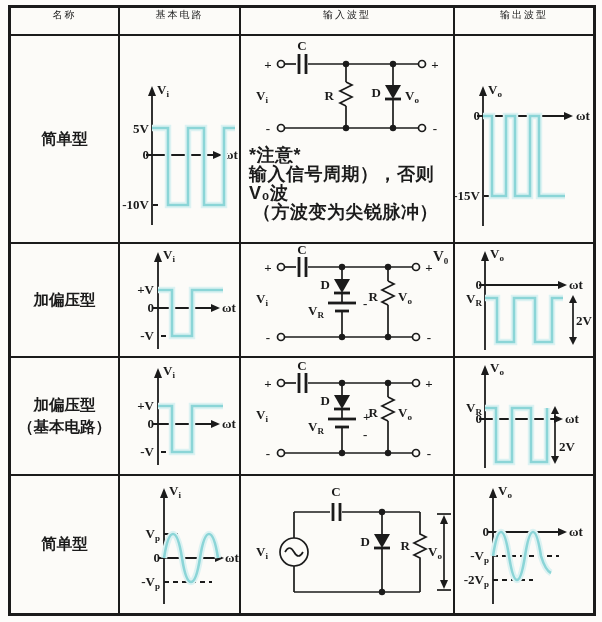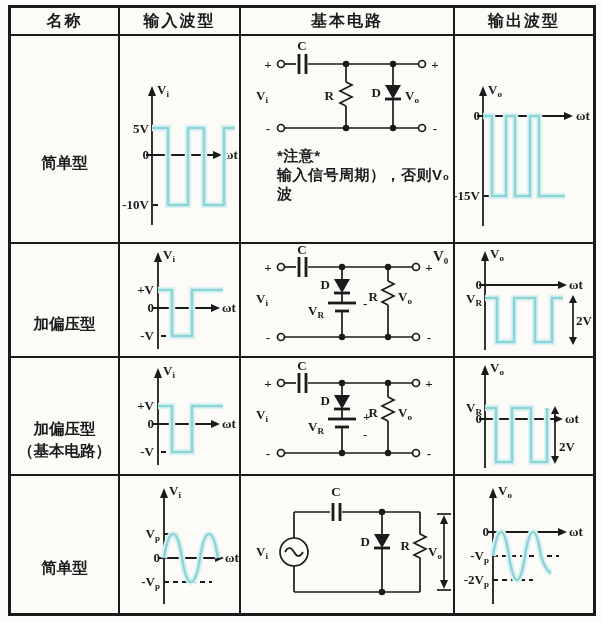--- a/index.html
+++ b/index.html
@@ -6,27 +6,27 @@
   body{font-family:"Liberation Sans",sans-serif;color:#1b1b1b;}
   .page{position:relative;width:602px;height:622px;background:#fdfcfa;overflow:hidden;}
   .tbl{position:absolute;left:8px;top:5px;width:588px;height:611px;box-sizing:border-box;
        border:3px solid #1b1b1b;background:#fcfbf8;display:grid;
        grid-template-columns:109px 121px 214px 1fr;
        grid-template-rows:28px 208px 114px 118px 1fr;}
   .cell{position:relative;border-right:2px solid #1b1b1b;border-bottom:2px solid #1b1b1b;
         box-sizing:border-box;overflow:hidden;}
   .cell.ce{border-right:none;}
   .cell.be{border-bottom:none;}
-  .head{display:flex;align-items:center;justify-content:center;
-        font-weight:bold;font-size:16px;letter-spacing:2px;}
+  .head{display:flex;align-items:flex-start;justify-content:center;
+        font-weight:normal;font-size:10px;letter-spacing:2px;}
   .nm{display:flex;flex-direction:column;align-items:center;justify-content:center;
-      height:100%;font-weight:bold;font-size:15.5px;line-height:1.45;text-align:center;margin-top:24px;}
+      height:100%;font-weight:bold;font-size:15.5px;line-height:1.45;text-align:center;}
   .nm sub{font-size:10px;}
-  .note{font-weight:bold;font-size:15px;line-height:19px;padding:2px 2px 0 8px;
-        letter-spacing:0.5px;margin-left:28px;}
+  .note{font-weight:bold;font-size:18px;line-height:19px;padding:2px 2px 0 8px;
+        letter-spacing:0.5px;}
   .note .ind{padding-left:4px;}
   svg{display:block;}
   svg text{font-family:"Liberation Serif",serif;font-weight:bold;font-size:13px;fill:#1b1b1b;}
   .ss{font-size:9px;}
   .ax{stroke:#1b1b1b;stroke-width:1.8;fill:none;}
   .wr{stroke:#1b1b1b;stroke-width:1.7;fill:none;}
   .plate{stroke:#1b1b1b;stroke-width:2.8;fill:none;}
   .wave{stroke:#8bd5d7;stroke-width:2.6;fill:none;}
   .wglow{stroke:#dcf2f2;stroke-width:6.5;fill:none;}
   .dash{stroke:#1b1b1b;stroke-width:2;stroke-dasharray:5 4;fill:none;}
@@ -39,24 +39,24 @@
 </head>
 <body>
 
 <div class="page">
 <div class="tbl">
 
   <div class="cell head">
         <span>名称</span>
       </div>
   <div class="cell head">
-        <span>输入波型</span>
+        <span>基本电路</span>
       </div>
   <div class="cell head">
-        <span>基本电路</span>
+        <span>输入波型</span>
       </div>
   <div class="cell head ce">
         <span>输出波型</span>
       </div>
 
   <div class="cell">
     <div class="nm">
       <div><span>简单型</span></div>
     </div>
   </div>
@@ -106,20 +106,21 @@
       <polygon class="dio" points="143,45 159,45 151,59"></polygon>
       <line class="plate" x1="143" y1="59" x2="159" y2="59"></line>
       <line class="wr" x1="151" y1="59" x2="151" y2="88"></line>
       <text x="139" y="57" text-anchor="end">D</text>
       <text x="14" y="60"><tspan>V</tspan><tspan class="ss" dy="3">i</tspan></text>
       <text x="163" y="60"><tspan>V</tspan><tspan class="ss" dy="3">o</tspan></text>
     </svg>
     <div class="note">
       <div>*注意*</div>
       <div>输入信号周期），否则V₀波</div>
+      <div class="ind">（方波变为尖锐脉冲）</div>
     </div>
   </div>
 
   <div class="cell ce">
     <svg width="138" height="152" style="margin:44px auto 0">
       <line class="ax" x1="28" y1="14" x2="28" y2="146"></line>
           <polygon class="arr" points="24,16 28,6 32,16"></polygon>
       <text x="33" y="14"><tspan>V</tspan><tspan class="ss" dy="3">o</tspan></text>
       <line class="ax" x1="22" y1="36" x2="110" y2="36"></line>
           <polygon class="arr" points="109,32 118,36 109,40"></polygon>

